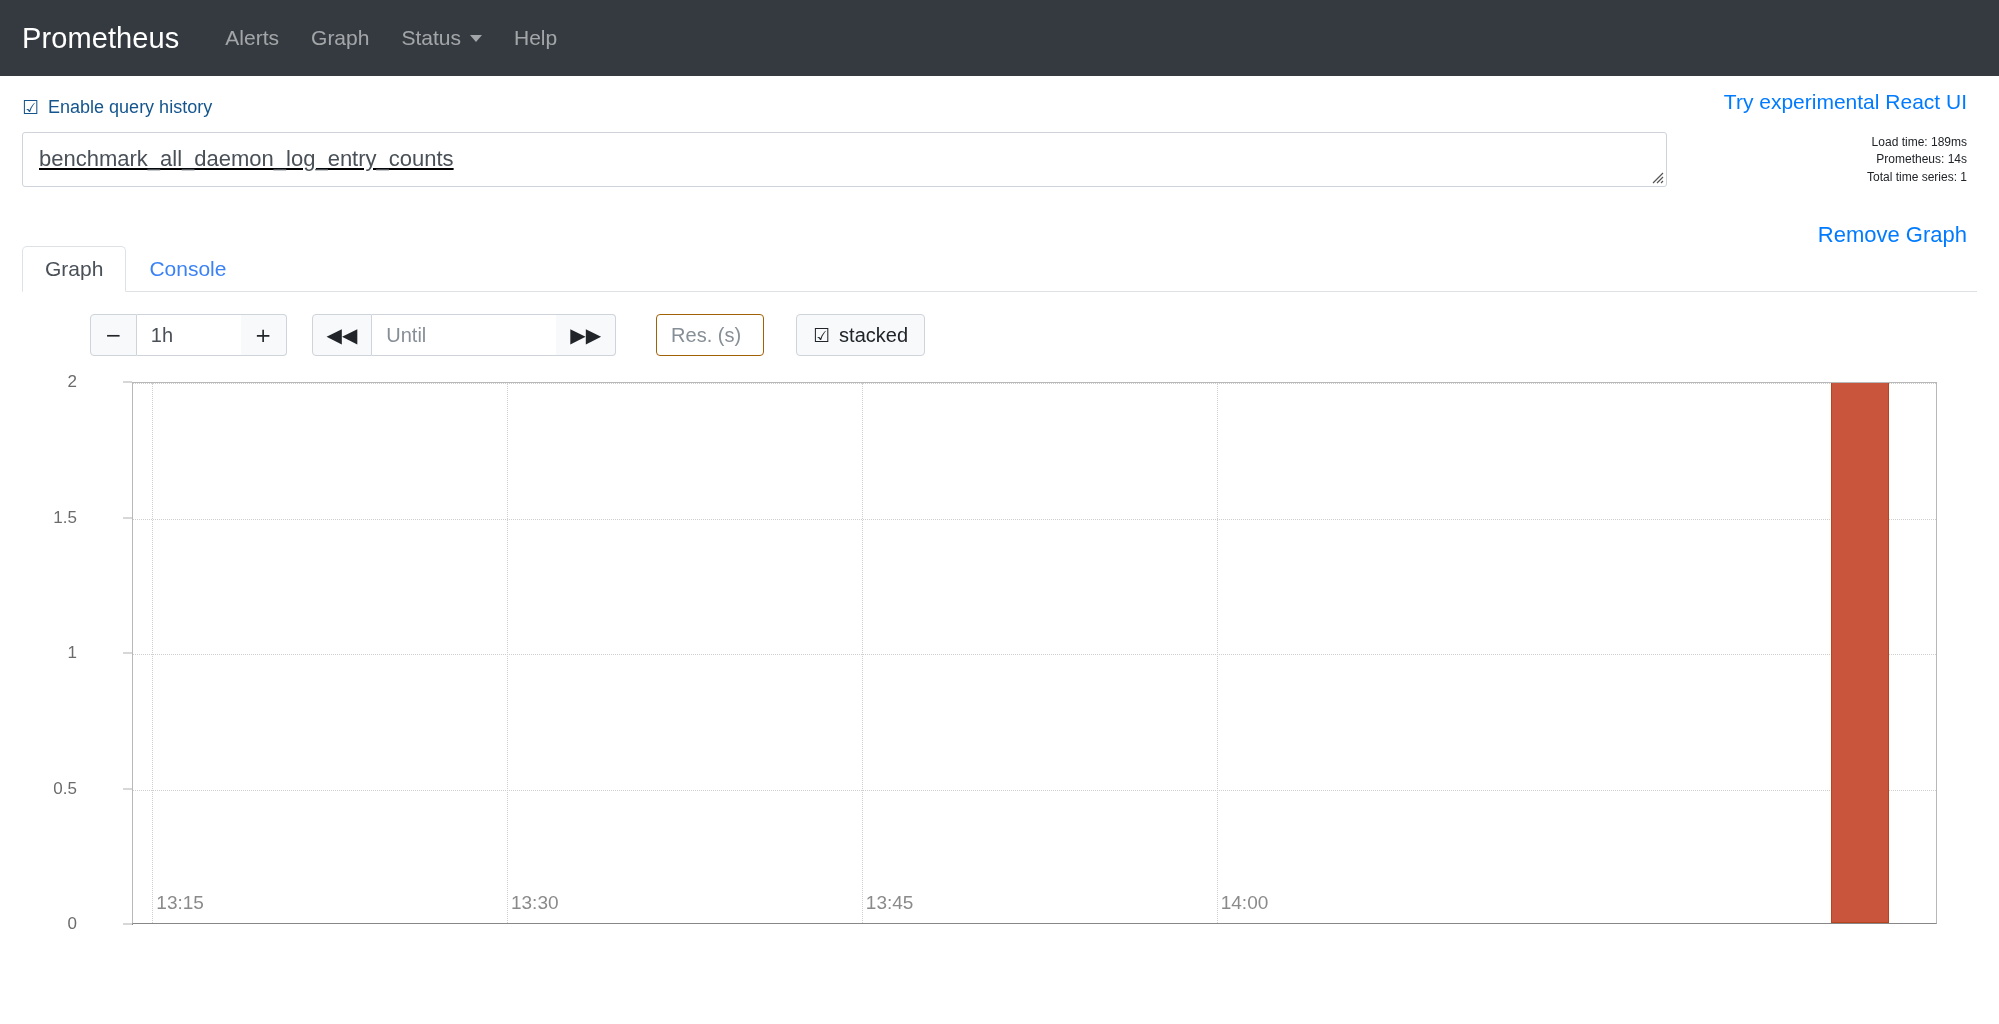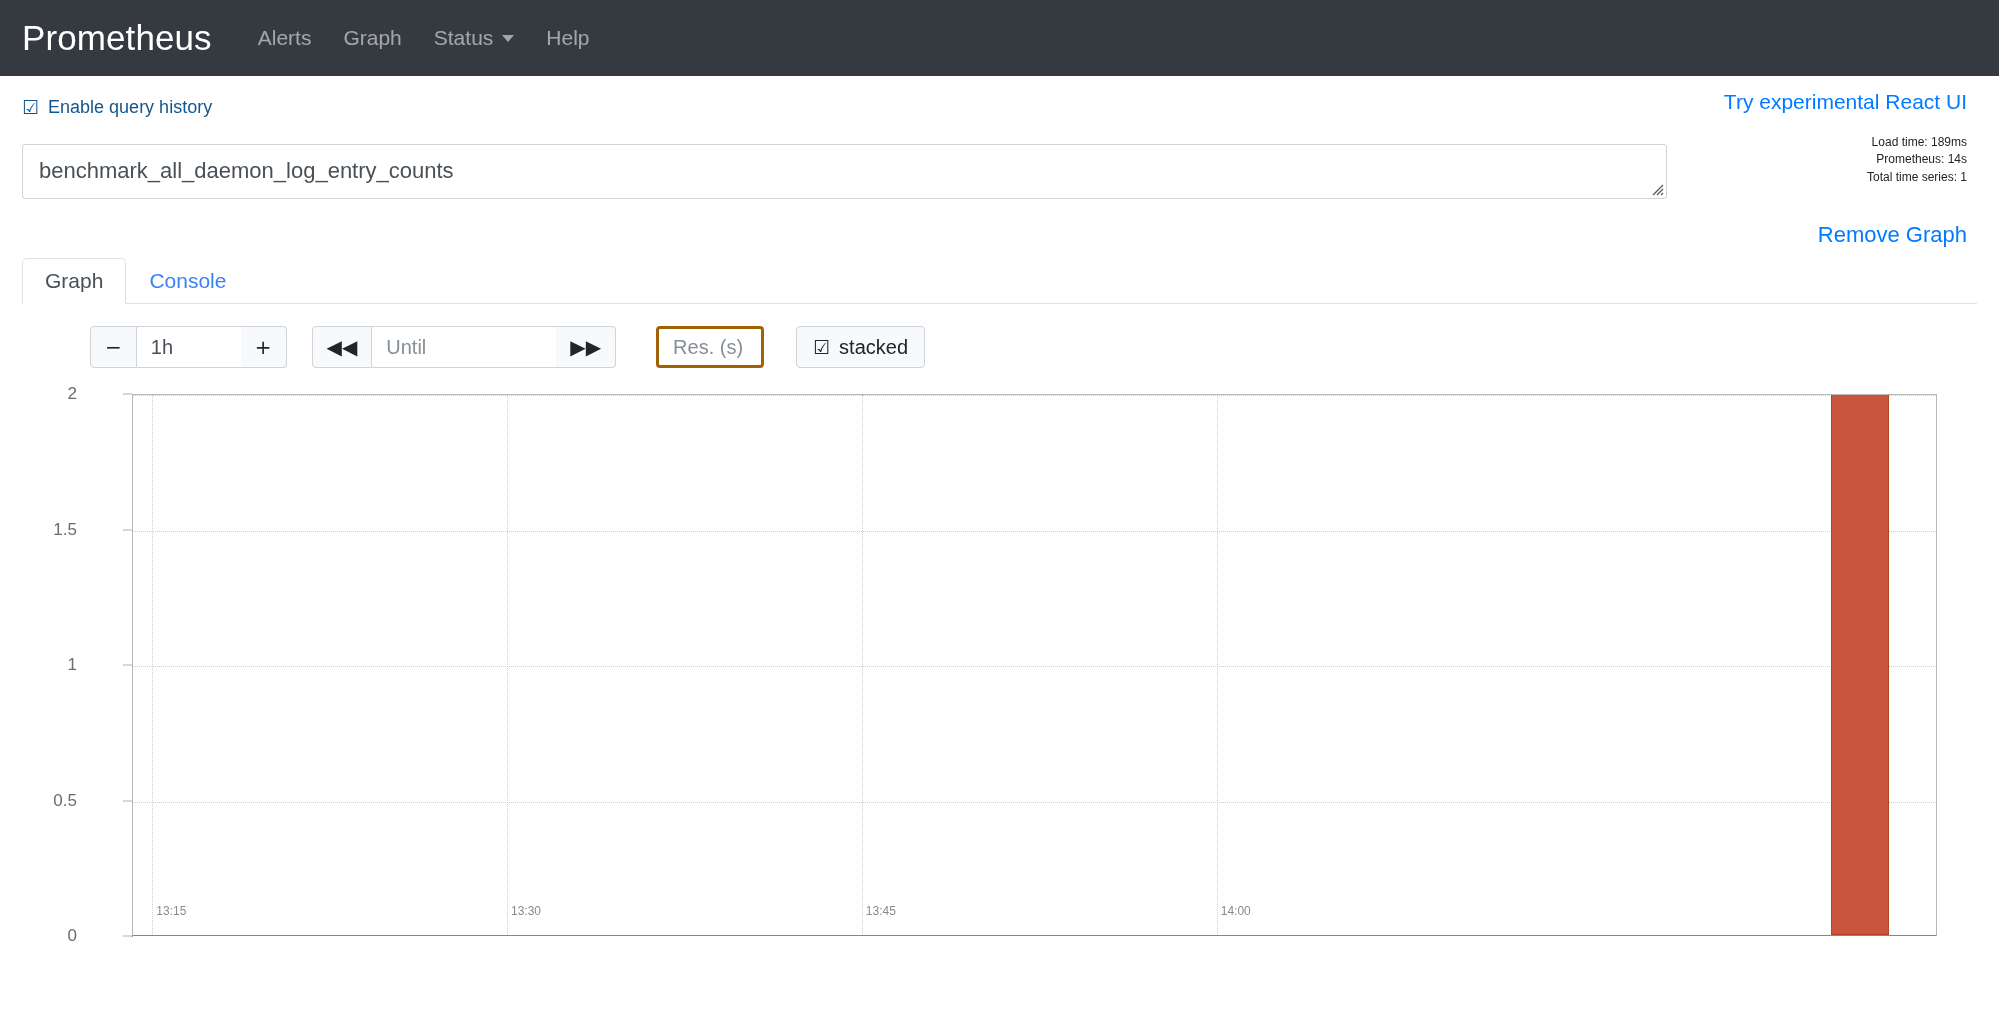--- a/index.html
+++ b/index.html
@@ -14,21 +14,21 @@
   
   .navbar {
     height: 76px;
     background: #343a40;
     display: flex;
     align-items: center;
     padding: 0 22px;
   }
   .brand {
     color: #ffffff;
-    font-size: 35px;
+    font-size: 29px;
     font-weight: 500;
     letter-spacing: 0.1px;
     margin-right: 30px;
     white-space: nowrap;
   }
   .nav-links { display: flex; align-items: center; }
   .nav-link {
     color: rgba(255,255,255,0.55);
     font-size: 21px;
     padding: 0 16px;
@@ -61,23 +61,24 @@
     line-height: 1;
     margin-right: 9px;
     font-family: "DejaVu Sans", sans-serif;
   }
   .history-label {
     font-size: 18px;
     color: #15558d;
   }
 
   .query-area {
-    margin-top: 28px;
+    margin-top: 16px;
     position: relative;
     width: 1645px;
+    text-decoration: underline;
   }
   .query-box {
     width: 1645px;
     height: 55px;
     border: 1px solid #ced4da;
     border-radius: 3px;
     background: #ffffff;
     font-size: 22px;
     color: #495057;
     padding: 13px 16px;
@@ -223,21 +224,21 @@
     padding: 0 14px;
     min-width: 104px;
   }
   .ctl-field.placeholder { color: #868e96; }
   .range-field { width: 104px; }
   .until-field { width: 184px; }
   .res-field {
     margin-left: 40px;
     height: 42px;
     width: 108px;
-    border: 3px solid #a16207;
+    border: 1px solid #a16207;
     border-radius: 4px;
     background: #ffffff;
     display: flex;
     align-items: center;
     padding: 0 14px;
     font-size: 20px;
     color: #868e96;
   }
   .stacked-btn {
     margin-left: 32px;
@@ -306,21 +307,21 @@
   .ytick-mark {
     position: absolute;
     left: 101px;
     width: 9px;
     height: 0;
     border-top: 1px solid #b0b0b0;
     transform: translateY(-50%);
   }
   .xtick {
     position: absolute;
-    font-size: 12px;
+    font-size: 19px;
     color: #8a8a8a;
     white-space: nowrap;
   }
   .axis-left {
     position: absolute;
     left: 110px; top: 8px;
     width: 0; height: 543px;
     border-left: 1px solid #888;
   }
 </style>

